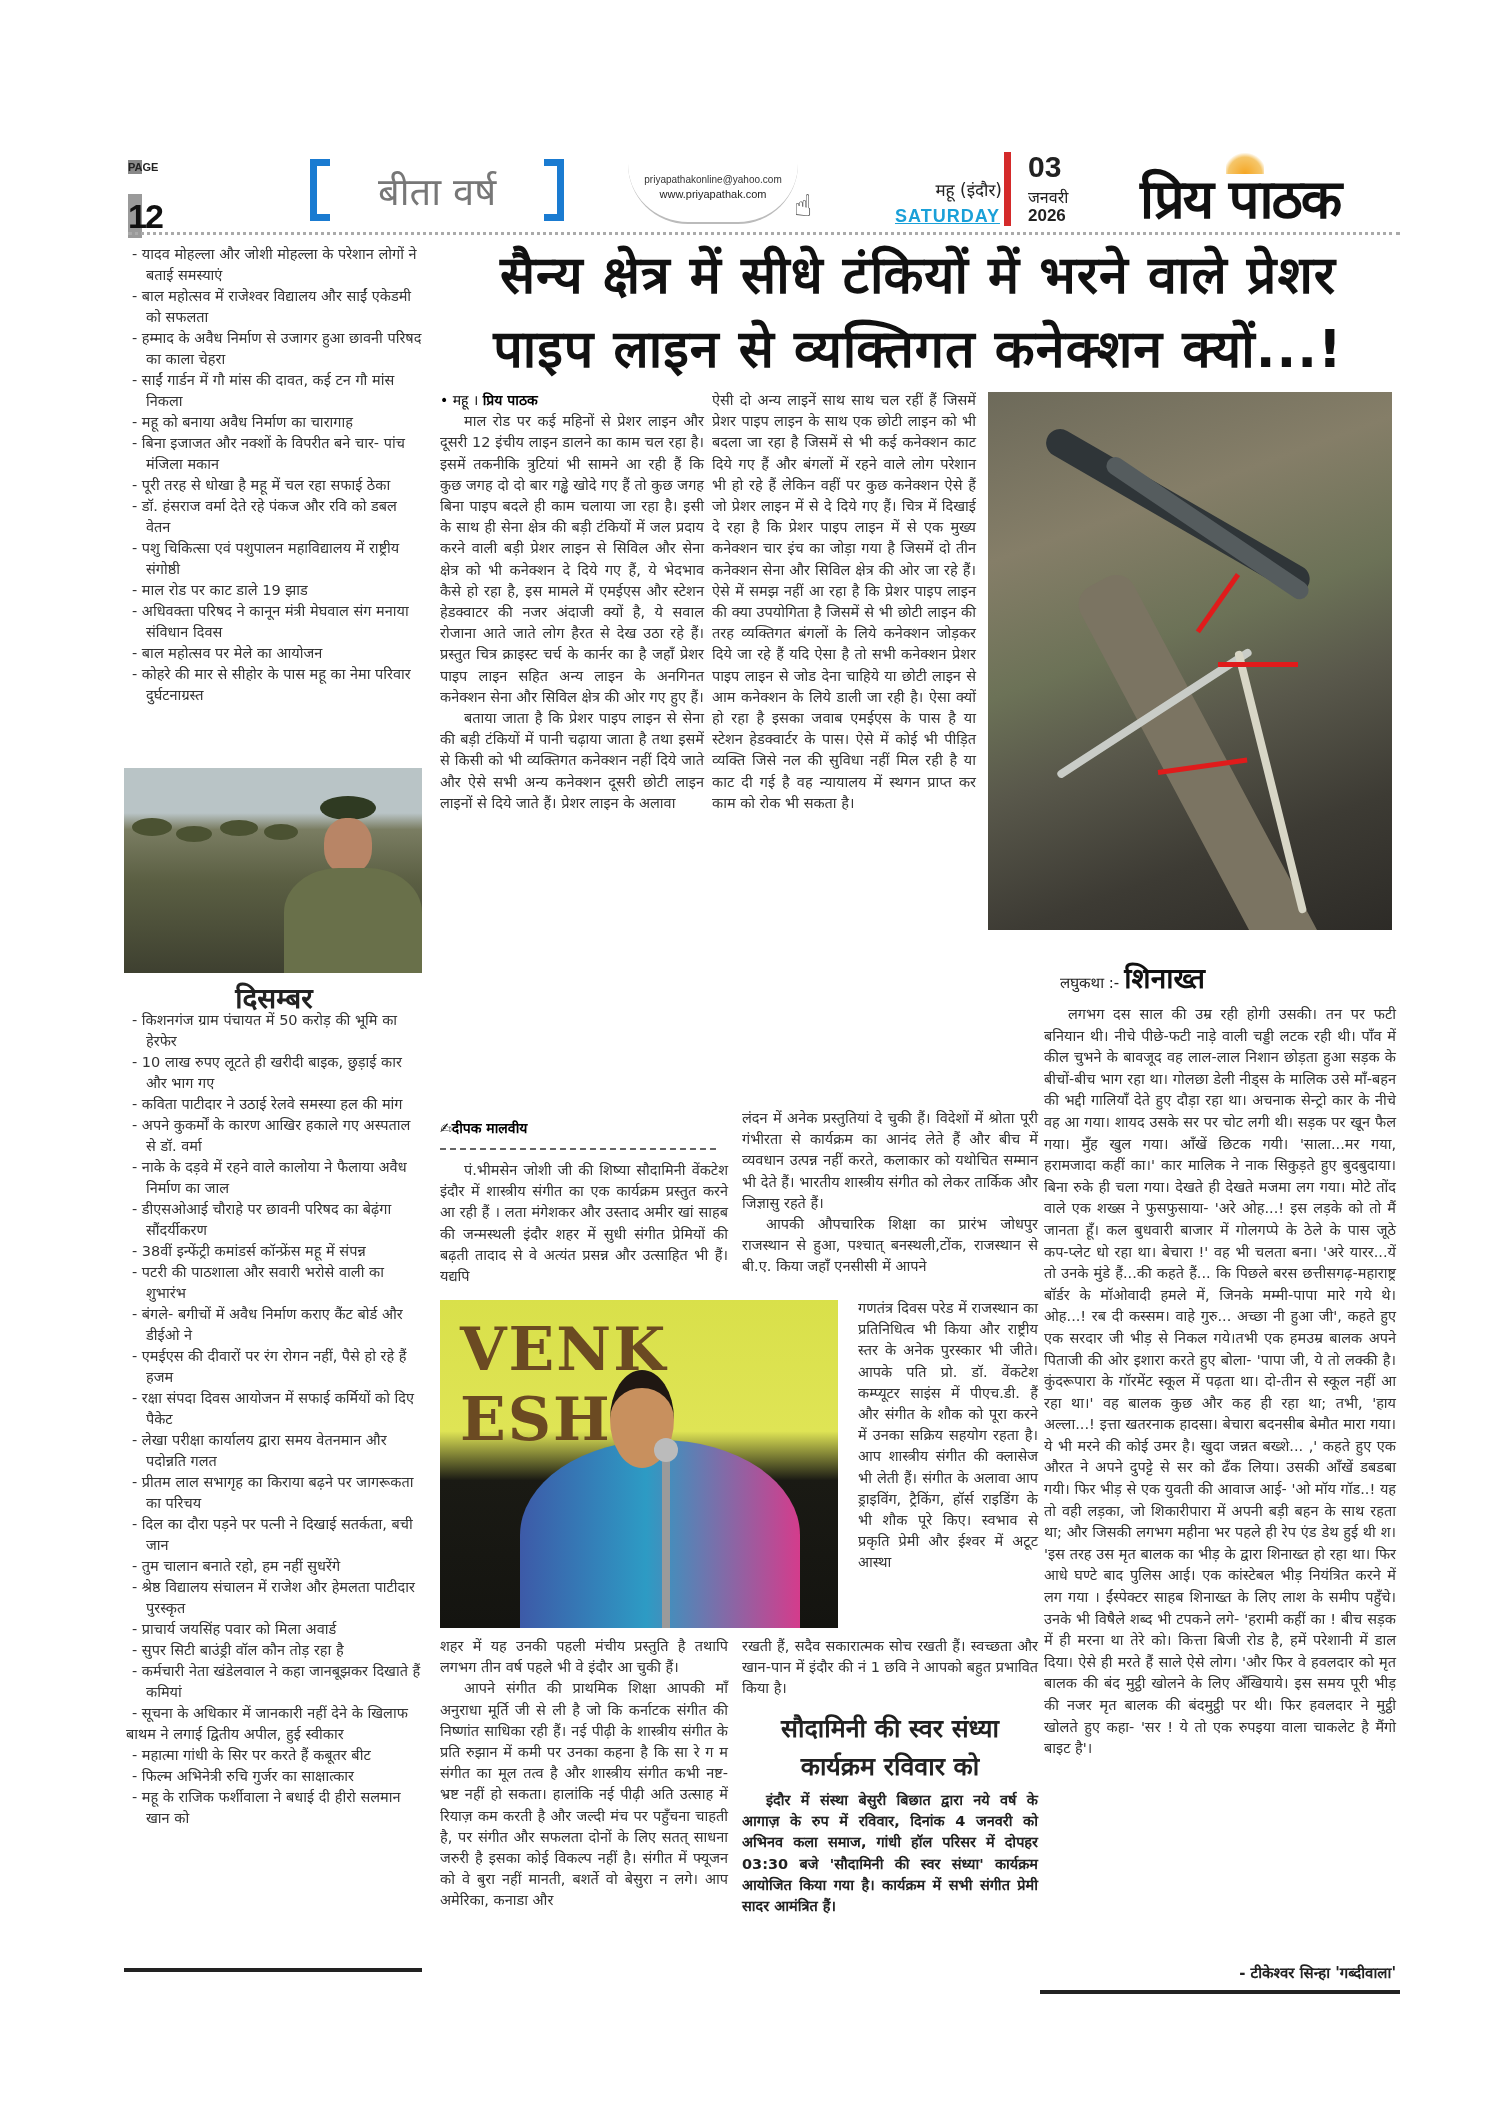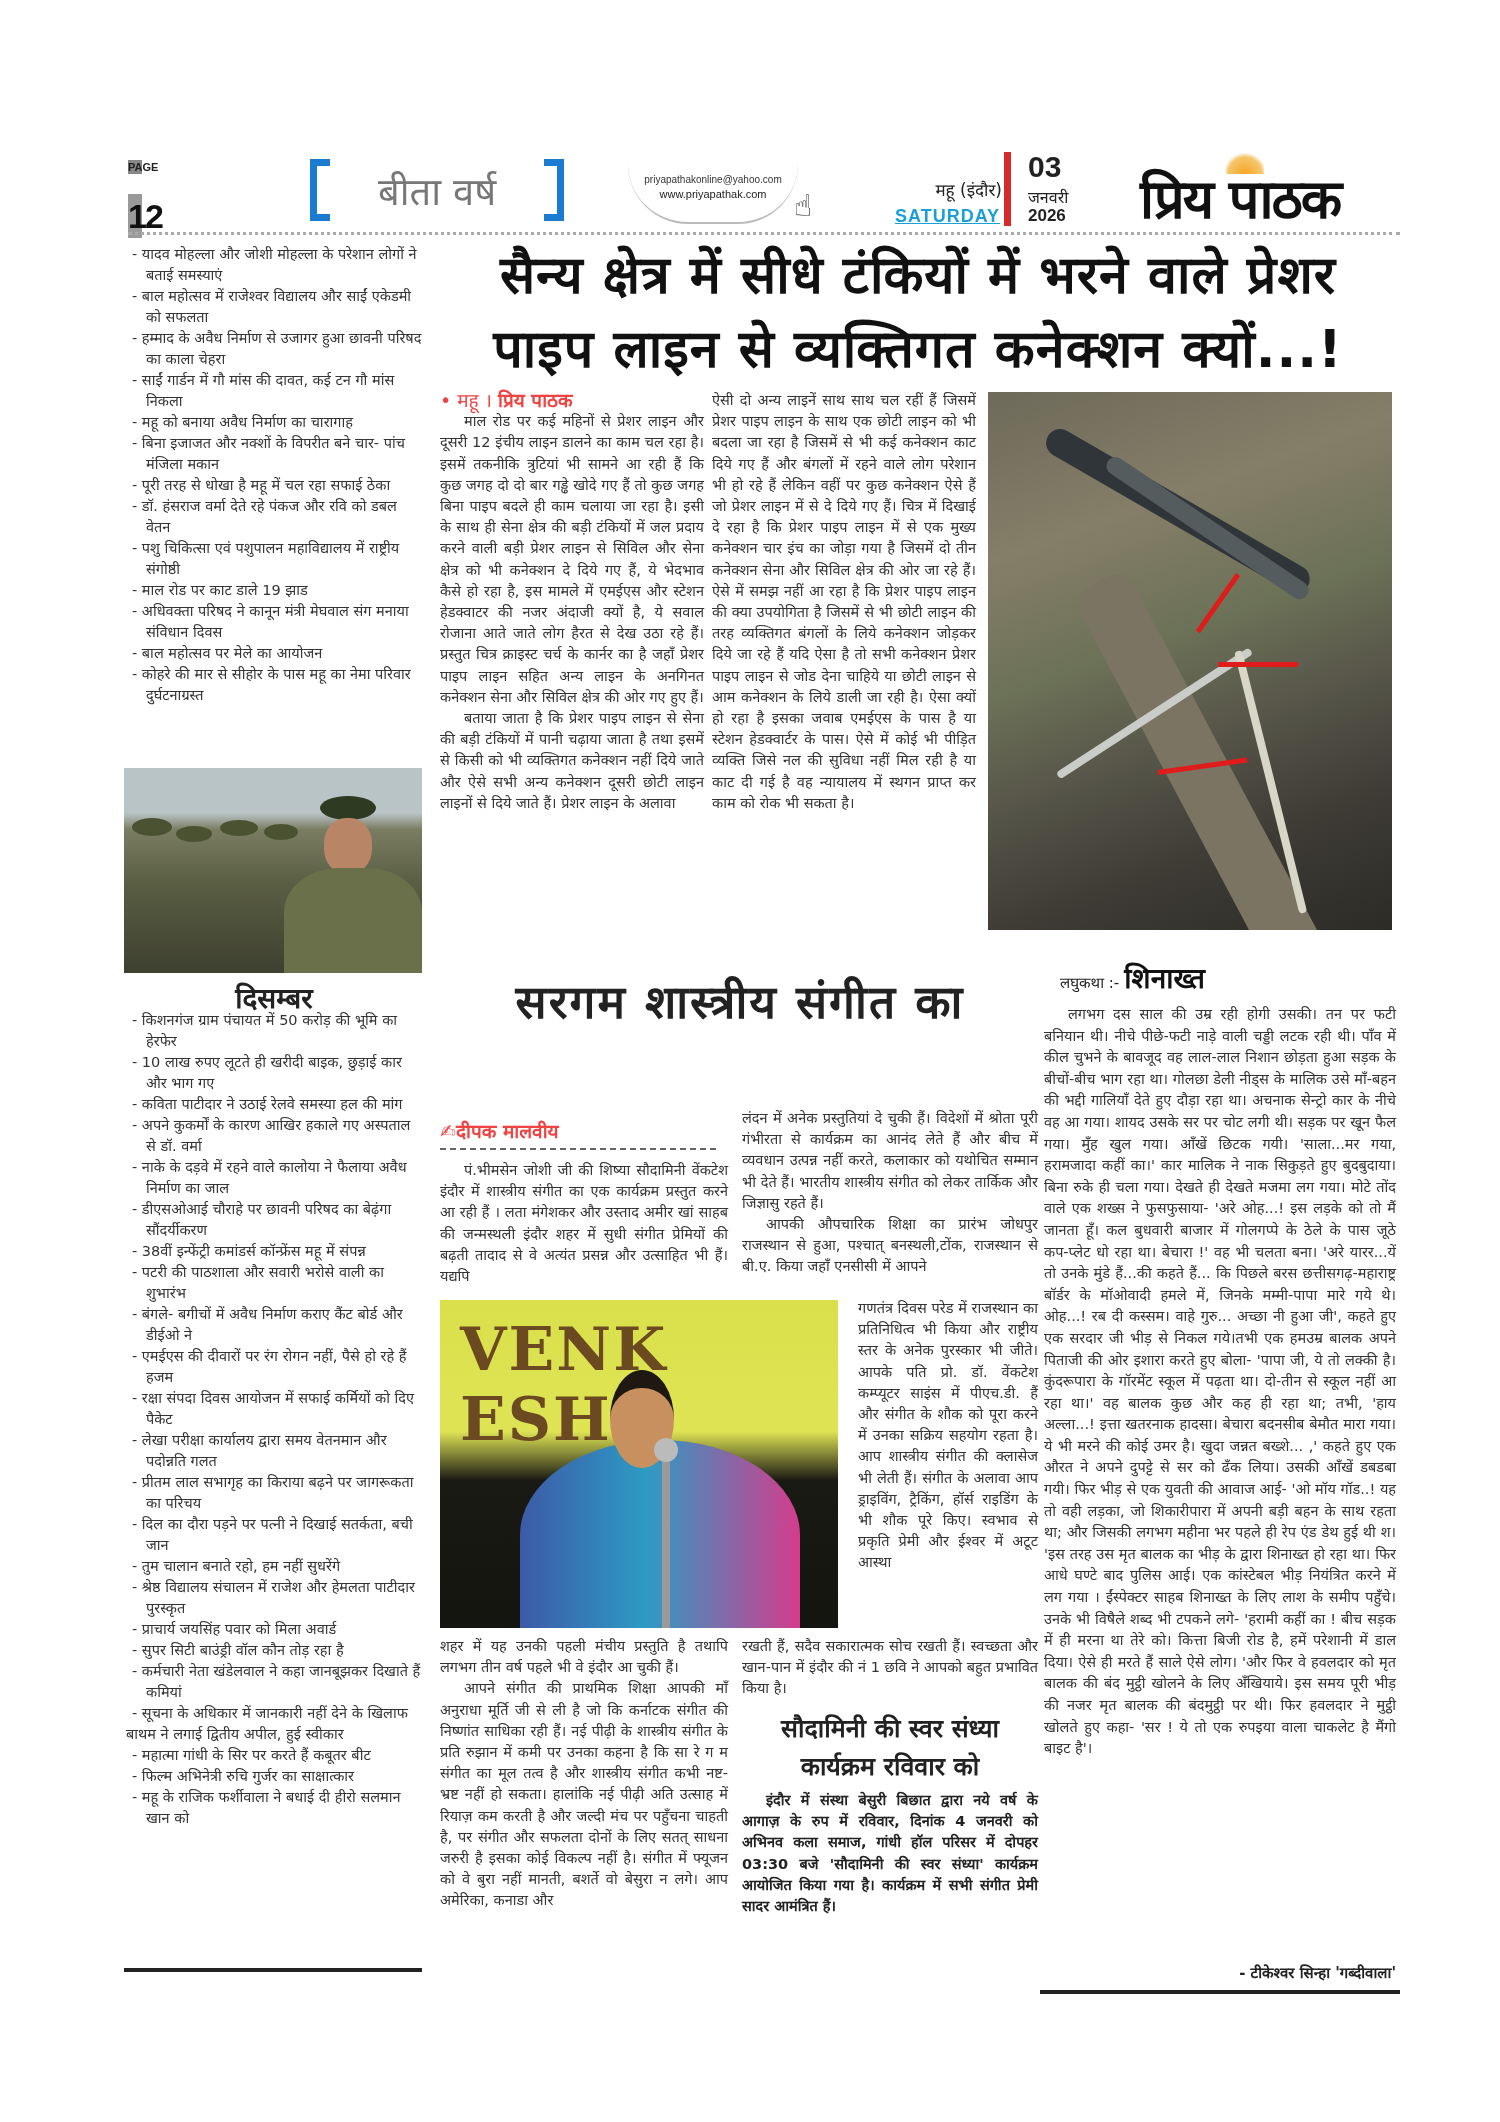--- a/index.html
+++ b/index.html
@@ -30,21 +30,21 @@
   
   .lcol{left:126px;width:296px;font-size:14.5px;line-height:21px;color:#333;}
   .lcol .item{padding-left:20px;text-indent:-14px;margin:0;}
   .lcol .item.noindent{padding-left:0;text-indent:0;}
   .photo-army{left:124px;top:768px;width:298px;height:205px;background:linear-gradient(180deg,#b9c4c6 0,#b9c4c6 22%,#7a7d62 30%,#5b5f43 55%,#3e4030 100%);overflow:hidden;}
   .photo-army .cap{position:absolute;border-radius:50%;background:#4b5232;}
   .month-h{left:126px;top:978px;width:296px;text-align:center;font-size:28px;font-weight:bold;color:#222;}
   
   .headline{left:438px;top:238px;width:960px;text-align:center;font-size:52px;line-height:74px;font-weight:bold;color:#111;letter-spacing:1px;}
   .body-text{font-size:14.5px;line-height:21.2px;color:#333;text-align:justify;}
-  .byline{font-size:19px;color:#ef4444;}
+  .byline{font-size:14px;color:#000000;}
   .byline b{font-weight:bold;}
   .pipe-photo{left:988px;top:392px;width:404px;height:538px;background:linear-gradient(160deg,#6d6a5a 0,#857e68 25%,#6c7257 45%,#59584b 60%,#3d3b34 80%,#2d2b27 100%);overflow:hidden;}
   .pipe{position:absolute;background:#2f3538;border-radius:20px;transform-origin:left center;}
   .arrow{position:absolute;height:5px;background:#e01b1b;transform-origin:left center;}
   
   .music-head{left:440px;top:968px;width:600px;text-align:center;font-size:46px;line-height:68px;font-weight:bold;color:#222;letter-spacing:2px;}
   .dash{left:440px;top:1148px;width:276px;border-top:2px dashed #666;}
   .singer-photo{left:440px;top:1300px;width:398px;height:328px;background:linear-gradient(180deg,#d9e04a 0,#dfe455 40%,#1a1a14 55%,#141410 100%);overflow:hidden;}
   .venk{position:absolute;left:20px;top:14px;font-family:"DejaVu Serif",serif;font-weight:bold;font-size:60px;color:#6b4a22;letter-spacing:2px;}
   .singer-body{position:absolute;left:80px;top:140px;width:280px;height:190px;border-radius:60% 60% 0 0;background:linear-gradient(90deg,#3d5aa8 0,#2d9bc4 45%,#d43c8c 100%);}
@@ -160,21 +160,20 @@
   <div class="pipe" style="left:120px;top:60px;width:240px;height:18px;transform:rotate(34deg);background:#555c5e;"></div>
   <div class="pipe" style="left:110px;top:160px;width:480px;height:60px;transform:rotate(62deg);background:#7b7462;"></div>
   <div class="pipe" style="left:70px;top:380px;width:230px;height:8px;transform:rotate(-33deg);background:#c9ccc7;"></div>
   <div class="pipe" style="left:250px;top:255px;width:270px;height:8px;transform:rotate(76deg);background:#d8d6c6;"></div>
   <div class="arrow" style="left:250px;top:180px;width:70px;transform:rotate(125deg);"></div>
   <div class="arrow" style="left:310px;top:270px;width:80px;transform:rotate(180deg);"></div>
   <div class="arrow" style="left:170px;top:378px;width:90px;transform:rotate(-8deg);"></div>
 </div>
 
 <div class="abs music-head">
-  <div>सरगम शास्त्रीय संगीत का</div>
 </div>
 <div class="abs byline" style="left:440px;top:1118px;">
   <span>✍</span><b>दीपक मालवीय</b>
 </div>
 <div class="abs dash"></div>
 <div class="abs body-text" style="left:440px;top:1160px;width:288px;text-indent:24px;">पं.भीमसेन जोशी जी की शिष्या सौदामिनी वेंकटेश इंदौर में शास्त्रीय संगीत का एक कार्यक्रम प्रस्तुत करने आ रही हैं । लता मंगेशकर और उस्ताद अमीर खां साहब की जन्मस्थली इंदौर शहर में सुधी संगीत प्रेमियों की बढ़ती तादाद से वे अत्यंत प्रसन्न और उत्साहित भी हैं। यद्यपि</div>
 <div class="abs body-text" style="left:742px;top:1108px;width:296px;">
   <p style="margin:0;">लंदन में अनेक प्रस्तुतियां दे चुकी हैं। विदेशों में श्रोता पूरी गंभीरता से कार्यक्रम का आनंद लेते हैं और बीच में व्यवधान उत्पन्न नहीं करते, कलाकार को यथोचित सम्मान भी देते हैं। भारतीय शास्त्रीय संगीत को लेकर तार्किक और जिज्ञासु रहते हैं।</p>
   <p style="margin:0;text-indent:24px;">आपकी औपचारिक शिक्षा का प्रारंभ जोधपुर राजस्थान से हुआ, पश्चात् बनस्थली,टोंक, राजस्थान से बी.ए. किया जहाँ एनसीसी में आपने</p>
 </div>

